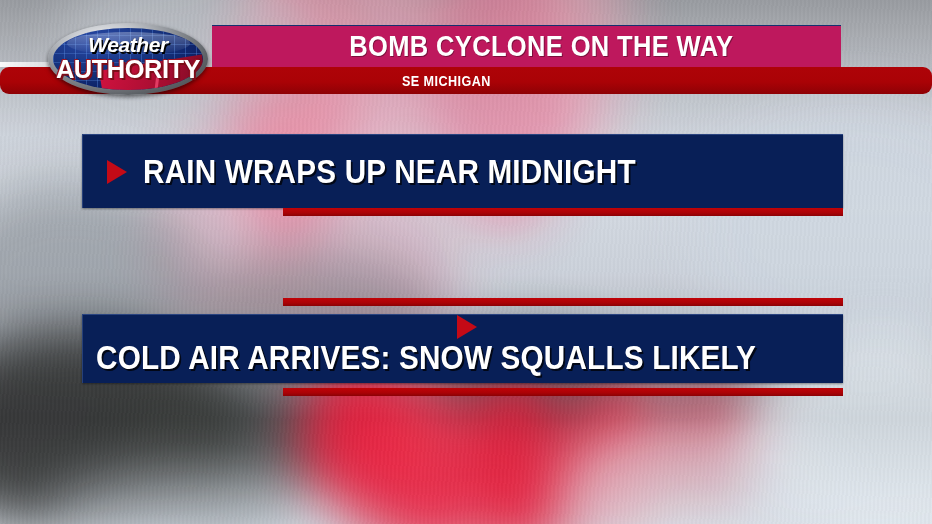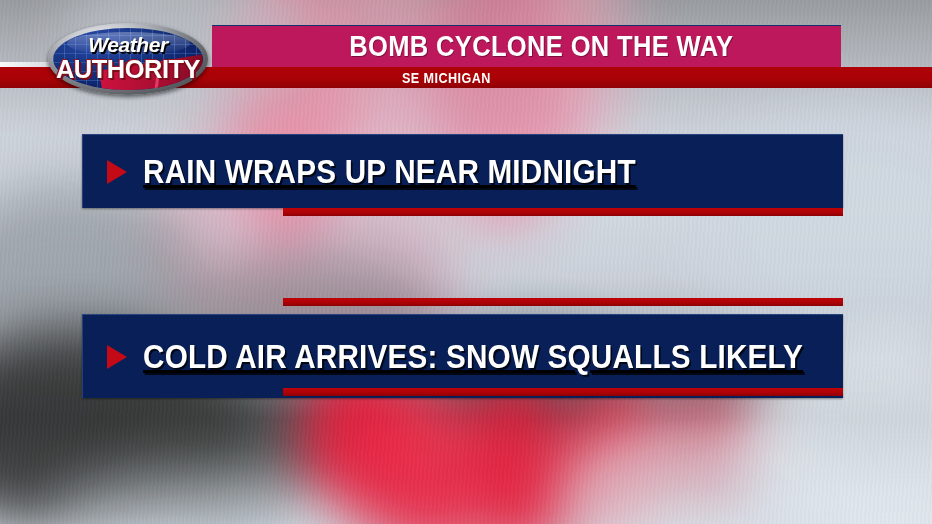--- a/index.html
+++ b/index.html
@@ -80,23 +80,23 @@
     color: #ffffff;
     font-size: 29px;
     font-weight: bold;
     letter-spacing: .4px;
     transform: scaleX(.88);
     white-space: nowrap;
     padding-left: 34px;
     text-shadow: 1px 1px 0 rgba(0,0,0,.35);
   }
   .header-red {
-    position: absolute; left: 0; top: 67px; width: 932px; height: 21px;
+    position: absolute; left: 0; top: 67px; width: 932px; height: 27px;
     background: linear-gradient(180deg,#ae0308 0%, #aa0206 55%, #8e0105 100%);
-    display: flex; align-items: center; justify-content: center;
+    display: flex; align-items: center; justify-content: center; border-radius: 9px;
   }
   .header-sub {
     color: #ffffff;
     font-size: 14px;
     font-weight: bold;
     letter-spacing: .5px;
     transform: scaleX(.9);
     white-space: nowrap;
     margin-left: -40px;
   }
@@ -164,21 +164,20 @@
   }
 
   
   .bullet-box {
     position: absolute; left: 82px; width: 761px;
     background: #081f57;
     border-top: 1px solid #2a4480;
     border-left: 1px solid #26407a;
     display: flex; align-items: center;
     box-shadow: 0 1px 2px rgba(0,0,0,.40);
-    text-decoration: underline;
   }
   .bullet-arrow {
     width: 0; height: 0; flex: 0 0 auto;
     margin-left: 24px; margin-right: 16px;
     border-left: 20px solid #c40a16;
     border-top: 12px solid transparent;
     border-bottom: 12px solid transparent;
   }
   .bullet-text {
     color: #ffffff;
@@ -192,21 +191,21 @@
   }
   .bullet-underline {
     position: absolute; left: 283px; width: 560px; height: 8px;
     background: linear-gradient(180deg,#c00308 0%, #ab0206 60%, #8b0105 100%);
   }
 
   .box1 { top: 134px; height: 74px; }
   .ul1  { top: 208px; }
   .box2 { top: 224px; height: 74px; }
   .ul2  { top: 298px; }
-  .box3 { top: 314px; height: 84px; }
+  .box3 { top: 314px; height: 69px; flex-direction: column; }
   .ul3  { top: 388px; }
 </style>
 </head>
 <body>
 
 <div id="stage">
 
   <div class="bg-base"></div>
   <div class="bg-blobs">
     <div class="blob b1"></div>

